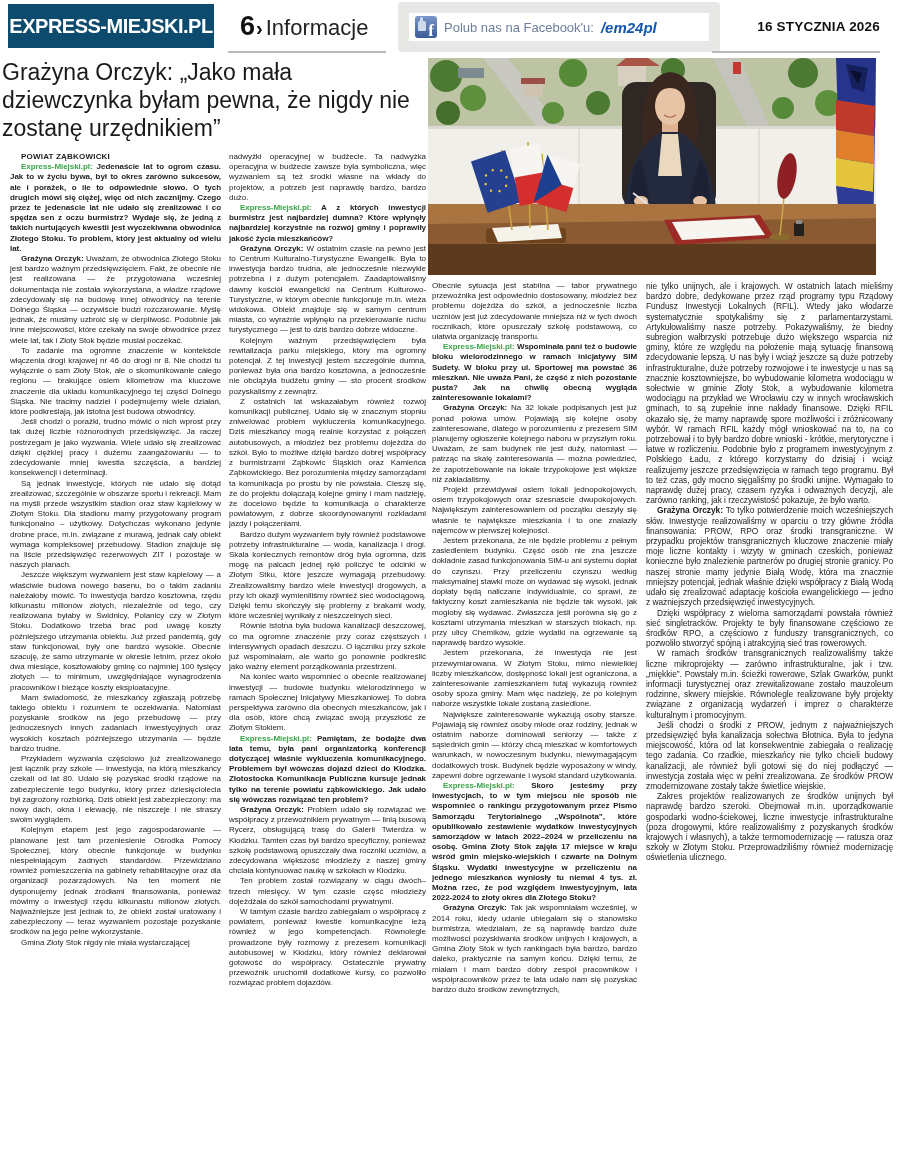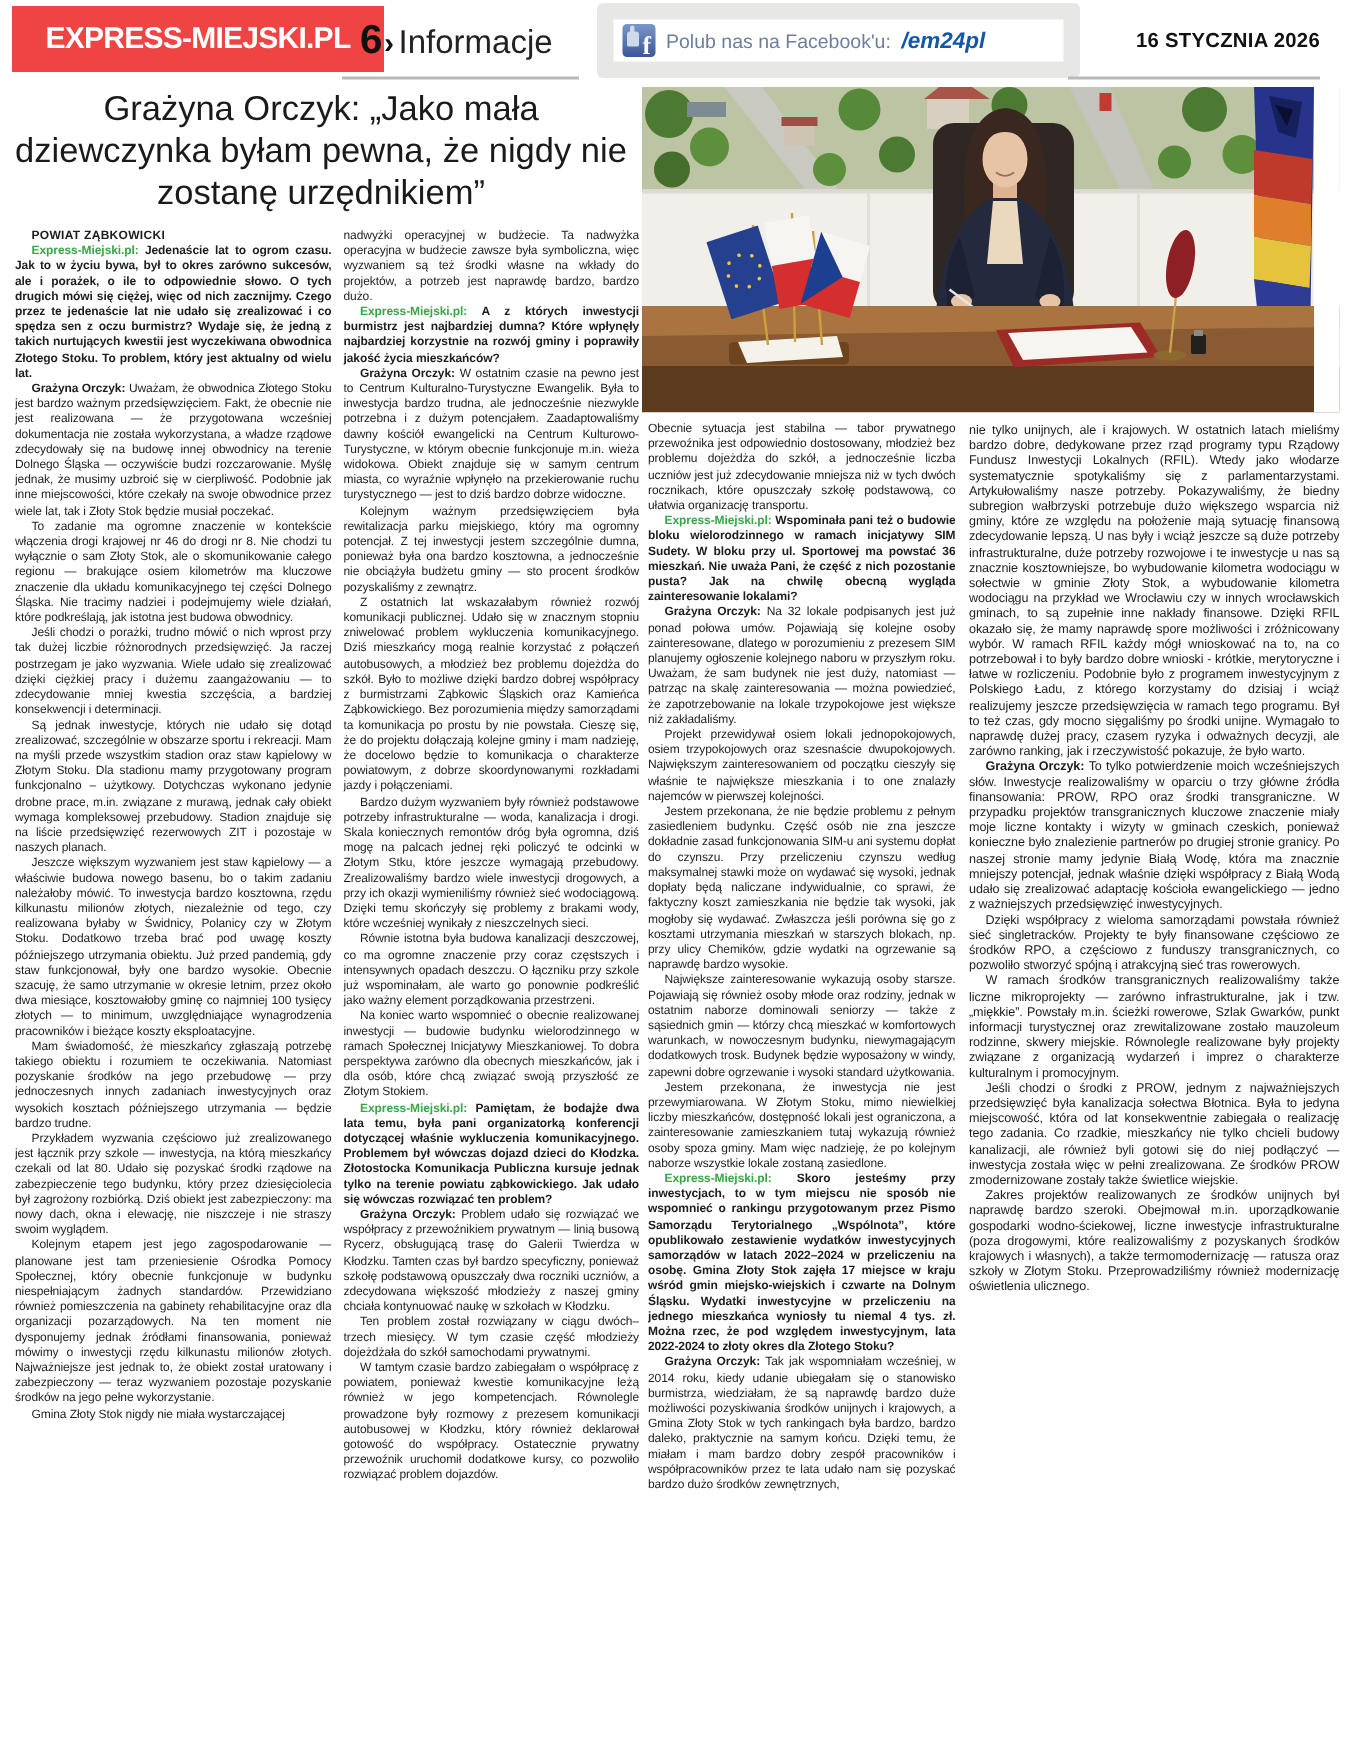--- a/index.html
+++ b/index.html
@@ -1,19 +1,19 @@
 <!DOCTYPE html>
 <html lang="pl"><head>
 <meta charset="utf-8">
 <style>
   html,body{margin:0;padding:0;background:#fff;}
   .page{position:relative;width:900px;height:1174px;background:#fff;overflow:hidden;
         font-family:"Liberation Sans",sans-serif;color:#1d1d1d;}
   
-  .logo{position:absolute;left:8px;top:4px;width:248px;height:44px;background:#ef4444;
+  .logo{position:absolute;left:8px;top:4px;width:206px;height:44px;background:#0c4a6e;
         color:#fff;font-weight:bold;font-size:20px;letter-spacing:-0.5px;
         display:flex;align-items:center;justify-content:center;}
   .pagesec{position:absolute;left:240px;top:11px;white-space:nowrap;}
   .pagesec .num{font-size:27px;font-weight:bold;color:#111;}
   .pagesec .chev{font-size:20px;font-weight:bold;color:#111;margin:0 3px 0 1px;}
   .pagesec .section{font-size:22px;color:#222;}
   .rule{position:absolute;height:2px;background:#b9b9b9;}
   .rule-left{left:228px;top:51px;width:158px;}
   .rule-right{left:712px;top:51px;width:168px;}
   .fb{position:absolute;left:398px;top:2px;width:322px;height:50px;background:#e7e7e5;
@@ -27,21 +27,21 @@
   .fb-icon .fb-thumb{position:absolute;left:3px;top:5px;width:8px;height:10px;background:#cfd9ec;
       border-radius:2px 2px 1px 1px;}
   .fb-icon .fb-thumb:before{content:"";position:absolute;left:2px;top:-4px;width:3px;height:5px;
       background:#cfd9ec;border-radius:2px;}
   .fb-label{font-size:13px;color:#6d7f9c;}
   .fb-handle{font-size:15px;font-weight:bold;font-style:italic;color:#1457a8;}
   .date{position:absolute;right:20px;top:19px;font-size:13.5px;font-weight:bold;color:#111;
       letter-spacing:0.2px;}
   
   .headline{position:absolute;left:2px;top:58px;width:424px;height:95px;margin:0;
-      font-size:23px;line-height:1.22;font-weight:400;color:#1a1a1a;text-align:center;
+      font-size:23px;line-height:1.22;font-weight:400;color:#1a1a1a;
       overflow:hidden;}
   
   .photo{position:absolute;left:428px;top:58px;width:465px;height:217px;margin:0;
       overflow:hidden;background:#fff;}
   
   .col{position:absolute;overflow:hidden;text-align:justify;font-size:8px;line-height:10.2px;
        letter-spacing:-0.05px;}
   .col p{margin:0;text-indent:11px;}
   .col p.cont{text-indent:0;}
   .col p.kicker{font-weight:bold;letter-spacing:0.2px;}
@@ -220,22 +220,22 @@
       <p class="a"><span class="prefix">Grażyna Orczyk: </span>Problem udało się rozwiązać we współpracy z przewoźnikiem prywatnym — linią busową Rycerz, obsługującą trasę do Galerii Twierdza w Kłodzku. Tamten czas był bardzo specyficzny, ponieważ szkołę podstawową opuszczały dwa roczniki uczniów, a zdecydowana większość młodzieży z naszej gminy chciała kontynuować naukę w szkołach w Kłodzku.</p>
       <p class="p">Ten problem został rozwiązany w ciągu dwóch–trzech miesięcy. W tym czasie część młodzieży dojeżdżała do szkół samochodami prywatnymi.</p>
       <p class="p">W tamtym czasie bardzo zabiegałam o współpracę z powiatem, ponieważ kwestie komunikacyjne leżą również w jego kompetencjach. Równolegle prowadzone były rozmowy z prezesem komunikacji autobusowej w Kłodzku, który również deklarował gotowość do współpracy. Ostatecznie prywatny przewoźnik uruchomił dodatkowe kursy, co pozwoliło rozwiązać problem dojazdów.</p>
     </div>
   <div class="col col3">
       <p class="cont">Obecnie sytuacja jest stabilna — tabor prywatnego przewoźnika jest odpowiednio dostosowany, młodzież bez problemu dojeżdża do szkół, a jednocześnie liczba uczniów jest już zdecydowanie mniejsza niż w tych dwóch rocznikach, które opuszczały szkołę podstawową, co ułatwia organizację transportu.</p>
       <p class="q"><span class="prefix">Express-Miejski.pl: </span>Wspominała pani też o budowie bloku wielorodzinnego w ramach inicjatywy SIM Sudety. W bloku przy ul. Sportowej ma powstać 36 mieszkań. Nie uważa Pani, że część z nich pozostanie pusta? Jak na chwilę obecną wygląda zainteresowanie lokalami?</p>
       <p class="a"><span class="prefix">Grażyna Orczyk: </span>Na 32 lokale podpisanych jest już ponad połowa umów. Pojawiają się kolejne osoby zainteresowane, dlatego w porozumieniu z prezesem SIM planujemy ogłoszenie kolejnego naboru w przyszłym roku. Uważam, że sam budynek nie jest duży, natomiast — patrząc na skalę zainteresowania — można powiedzieć, że zapotrzebowanie na lokale trzypokojowe jest większe niż zakładaliśmy.</p>
       <p class="p">Projekt przewidywał osiem lokali jednopokojowych, osiem trzypokojowych oraz szesnaście dwupokojowych. Największym zainteresowaniem od początku cieszyły się właśnie te największe mieszkania i to one znalazły najemców w pierwszej kolejności.</p>
       <p class="p">Jestem przekonana, że nie będzie problemu z pełnym zasiedleniem budynku. Część osób nie zna jeszcze dokładnie zasad funkcjonowania SIM-u ani systemu dopłat do czynszu. Przy przeliczeniu czynszu według maksymalnej stawki może on wydawać się wysoki, jednak dopłaty będą naliczane indywidualnie, co sprawi, że faktyczny koszt zamieszkania nie będzie tak wysoki, jak mogłoby się wydawać. Zwłaszcza jeśli porówna się go z kosztami utrzymania mieszkań w starszych blokach, np. przy ulicy Chemików, gdzie wydatki na ogrzewanie są naprawdę bardzo wysokie.</p>
+      <p class="p">Jestem przekonana, że inwestycja nie jest przewymiarowana. W Złotym Stoku, mimo niewielkiej liczby mieszkańców, dostępność lokali jest ograniczona, a zainteresowanie zamieszkaniem tutaj wykazują również osoby spoza gminy. Mam więc nadzieję, że po kolejnym naborze wszystkie lokale zostaną zasiedlone.</p>
       <p class="p">Największe zainteresowanie wykazują osoby starsze. Pojawiają się również osoby młode oraz rodziny, jednak w ostatnim naborze dominowali seniorzy — także z sąsiednich gmin — którzy chcą mieszkać w komfortowych warunkach, w nowoczesnym budynku, niewymagającym dodatkowych trosk. Budynek będzie wyposażony w windy, zapewni dobre ogrzewanie i wysoki standard użytkowania.</p>
-      <p class="p">Jestem przekonana, że inwestycja nie jest przewymiarowana. W Złotym Stoku, mimo niewielkiej liczby mieszkańców, dostępność lokali jest ograniczona, a zainteresowanie zamieszkaniem tutaj wykazują również osoby spoza gminy. Mam więc nadzieję, że po kolejnym naborze wszystkie lokale zostaną zasiedlone.</p>
       <p class="q"><span class="prefix">Express-Miejski.pl: </span>Skoro jesteśmy przy inwestycjach, to w tym miejscu nie sposób nie wspomnieć o rankingu przygotowanym przez Pismo Samorządu Terytorialnego „Wspólnota”, które opublikowało zestawienie wydatków inwestycyjnych samorządów w latach 2022–2024 w przeliczeniu na osobę. Gmina Złoty Stok zajęła 17 miejsce w kraju wśród gmin miejsko-wiejskich i czwarte na Dolnym Śląsku. Wydatki inwestycyjne w przeliczeniu na jednego mieszkańca wyniosły tu niemal 4 tys. zł. Można rzec, że pod względem inwestycyjnym, lata 2022-2024 to złoty okres dla Złotego Stoku?</p>
       <p class="a"><span class="prefix">Grażyna Orczyk: </span>Tak jak wspomniałam wcześniej, w 2014 roku, kiedy udanie ubiegałam się o stanowisko burmistrza, wiedziałam, że są naprawdę bardzo duże możliwości pozyskiwania środków unijnych i krajowych, a Gmina Złoty Stok w tych rankingach była bardzo, bardzo daleko, praktycznie na samym końcu. Dzięki temu, że miałam i mam bardzo dobry zespół pracowników i współpracowników przez te lata udało nam się pozyskać bardzo dużo środków zewnętrznych,</p>
     </div>
   <div class="col col4">
       <p class="cont">nie tylko unijnych, ale i krajowych. W ostatnich latach mieliśmy bardzo dobre, dedykowane przez rząd programy typu Rządowy Fundusz Inwestycji Lokalnych (RFIL). Wtedy jako włodarze systematycznie spotykaliśmy się z parlamentarzystami. Artykułowaliśmy nasze potrzeby. Pokazywaliśmy, że biedny subregion wałbrzyski potrzebuje dużo większego wsparcia niż gminy, które ze względu na położenie mają sytuację finansową zdecydowanie lepszą. U nas były i wciąż jeszcze są duże potrzeby infrastrukturalne, duże potrzeby rozwojowe i te inwestycje u nas są znacznie kosztowniejsze, bo wybudowanie kilometra wodociągu w sołectwie w gminie Złoty Stok, a wybudowanie kilometra wodociągu na przykład we Wrocławiu czy w innych wrocławskich gminach, to są zupełnie inne nakłady finansowe. Dzięki RFIL okazało się, że mamy naprawdę spore możliwości i zróżnicowany wybór. W ramach RFIL każdy mógł wnioskować na to, na co potrzebował i to były bardzo dobre wnioski - krótkie, merytoryczne i łatwe w rozliczeniu. Podobnie było z programem inwestycyjnym z Polskiego Ładu, z którego korzystamy do dzisiaj i wciąż realizujemy jeszcze przedsięwzięcia w ramach tego programu. Był to też czas, gdy mocno sięgaliśmy po środki unijne. Wymagało to naprawdę dużej pracy, czasem ryzyka i odważnych decyzji, ale zarówno ranking, jak i rzeczywistość pokazuje, że było warto.</p>
       <p class="a"><span class="prefix">Grażyna Orczyk: </span>To tylko potwierdzenie moich wcześniejszych słów. Inwestycje realizowaliśmy w oparciu o trzy główne źródła finansowania: PROW, RPO oraz środki transgraniczne. W przypadku projektów transgranicznych kluczowe znaczenie miały moje liczne kontakty i wizyty w gminach czeskich, ponieważ konieczne było znalezienie partnerów po drugiej stronie granicy. Po naszej stronie mamy jedynie Białą Wodę, która ma znacznie mniejszy potencjał, jednak właśnie dzięki współpracy z Białą Wodą udało się zrealizować adaptację kościoła ewangelickiego — jedno z ważniejszych przedsięwzięć inwestycyjnych.</p>
       <p class="p">Dzięki współpracy z wieloma samorządami powstała również sieć singletracków. Projekty te były finansowane częściowo ze środków RPO, a częściowo z funduszy transgranicznych, co pozwoliło stworzyć spójną i atrakcyjną sieć tras rowerowych.</p>
       <p class="p">W ramach środków transgranicznych realizowaliśmy także liczne mikroprojekty — zarówno infrastrukturalne, jak i tzw. „miękkie”. Powstały m.in. ścieżki rowerowe, Szlak Gwarków, punkt informacji turystycznej oraz zrewitalizowane zostało mauzoleum rodzinne, skwery miejskie. Równolegle realizowane były projekty związane z organizacją wydarzeń i imprez o charakterze kulturalnym i promocyjnym.</p>
       <p class="p">Jeśli chodzi o środki z PROW, jednym z najważniejszych przedsięwzięć była kanalizacja sołectwa Błotnica. Była to jedyna miejscowość, która od lat konsekwentnie zabiegała o realizację tego zadania. Co rzadkie, mieszkańcy nie tylko chcieli budowy kanalizacji, ale również byli gotowi się do niej podłączyć — inwestycja została więc w pełni zrealizowana. Ze środków PROW zmodernizowane zostały także świetlice wiejskie.</p>
       <p class="p">Zakres projektów realizowanych ze środków unijnych był naprawdę bardzo szeroki. Obejmował m.in. uporządkowanie gospodarki wodno-ściekowej, liczne inwestycje infrastrukturalne (poza drogowymi, które realizowaliśmy z pozyskanych środków krajowych i własnych), a także termomodernizację — ratusza oraz szkoły w Złotym Stoku. Przeprowadziliśmy również modernizację oświetlenia ulicznego.</p>

